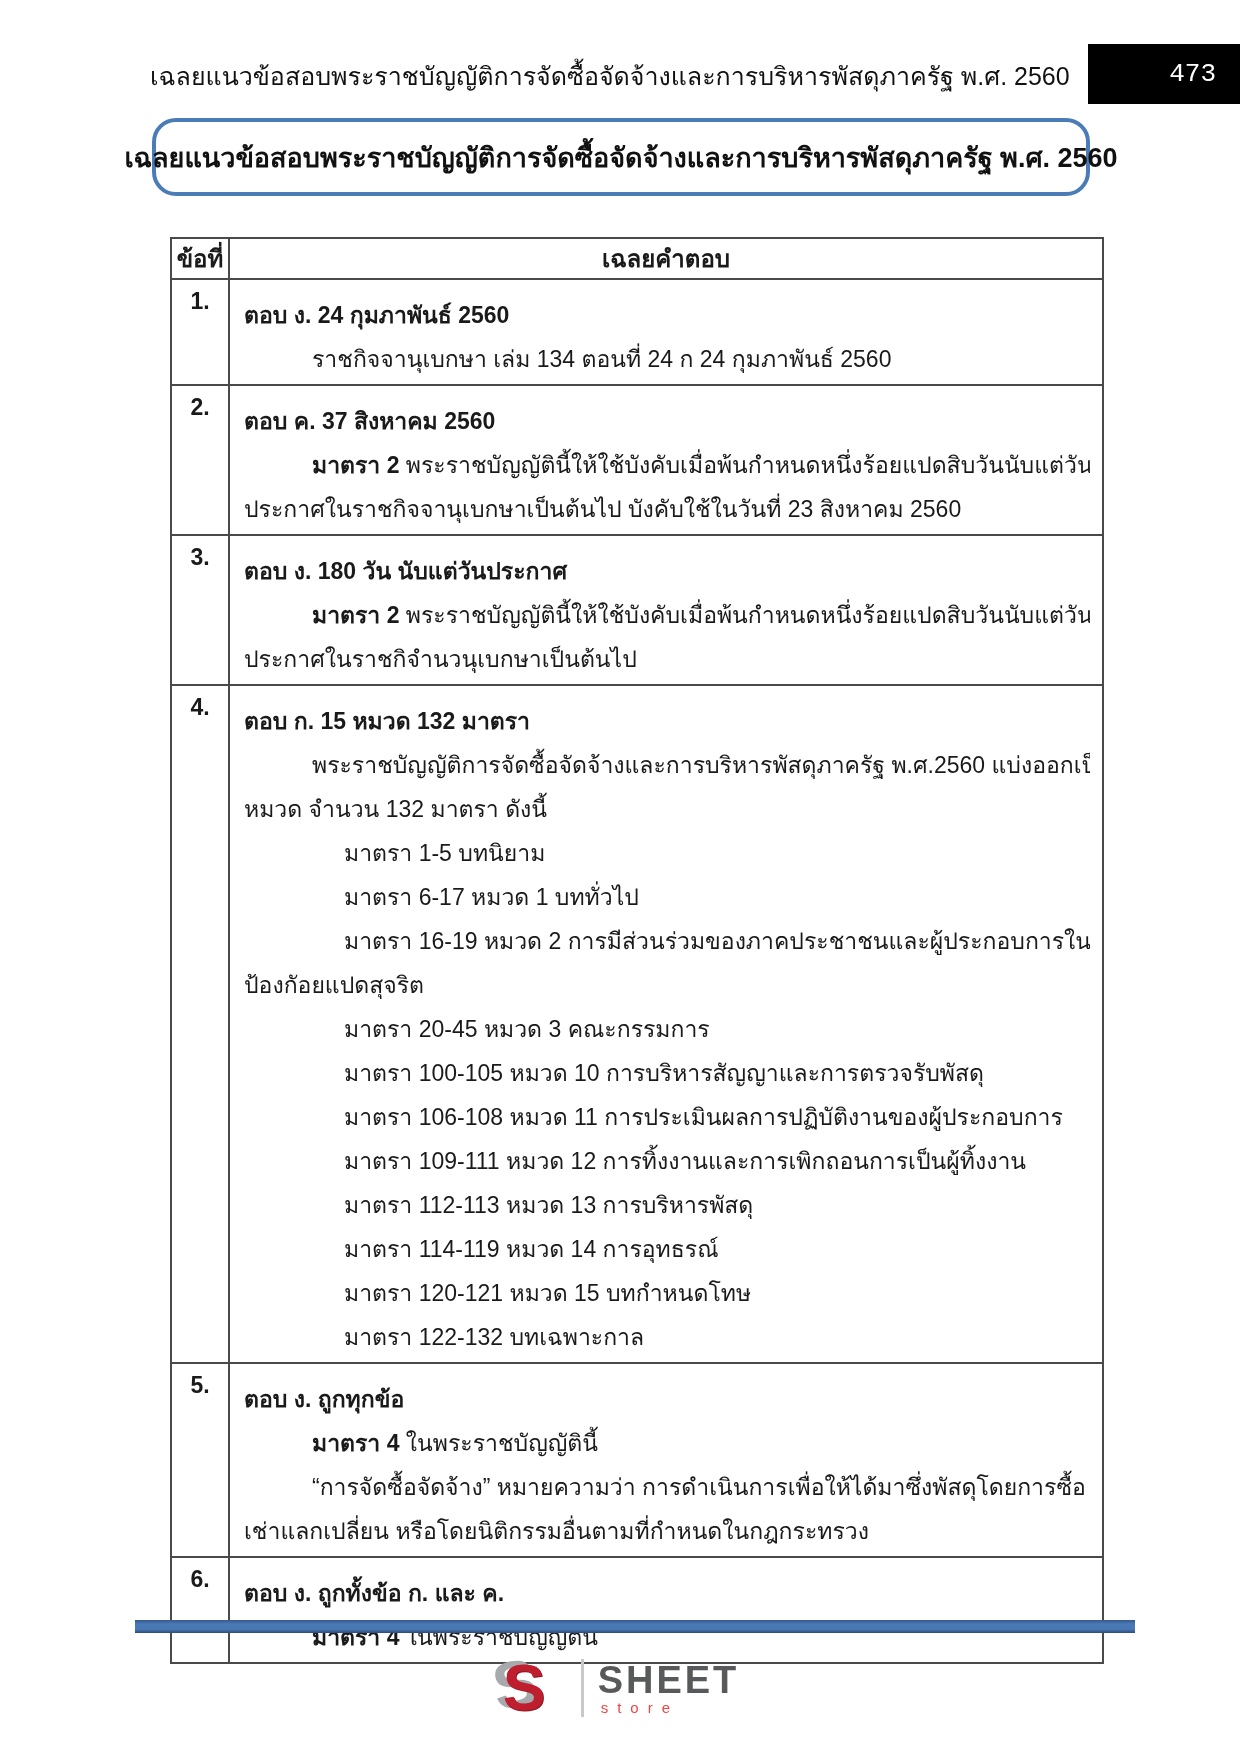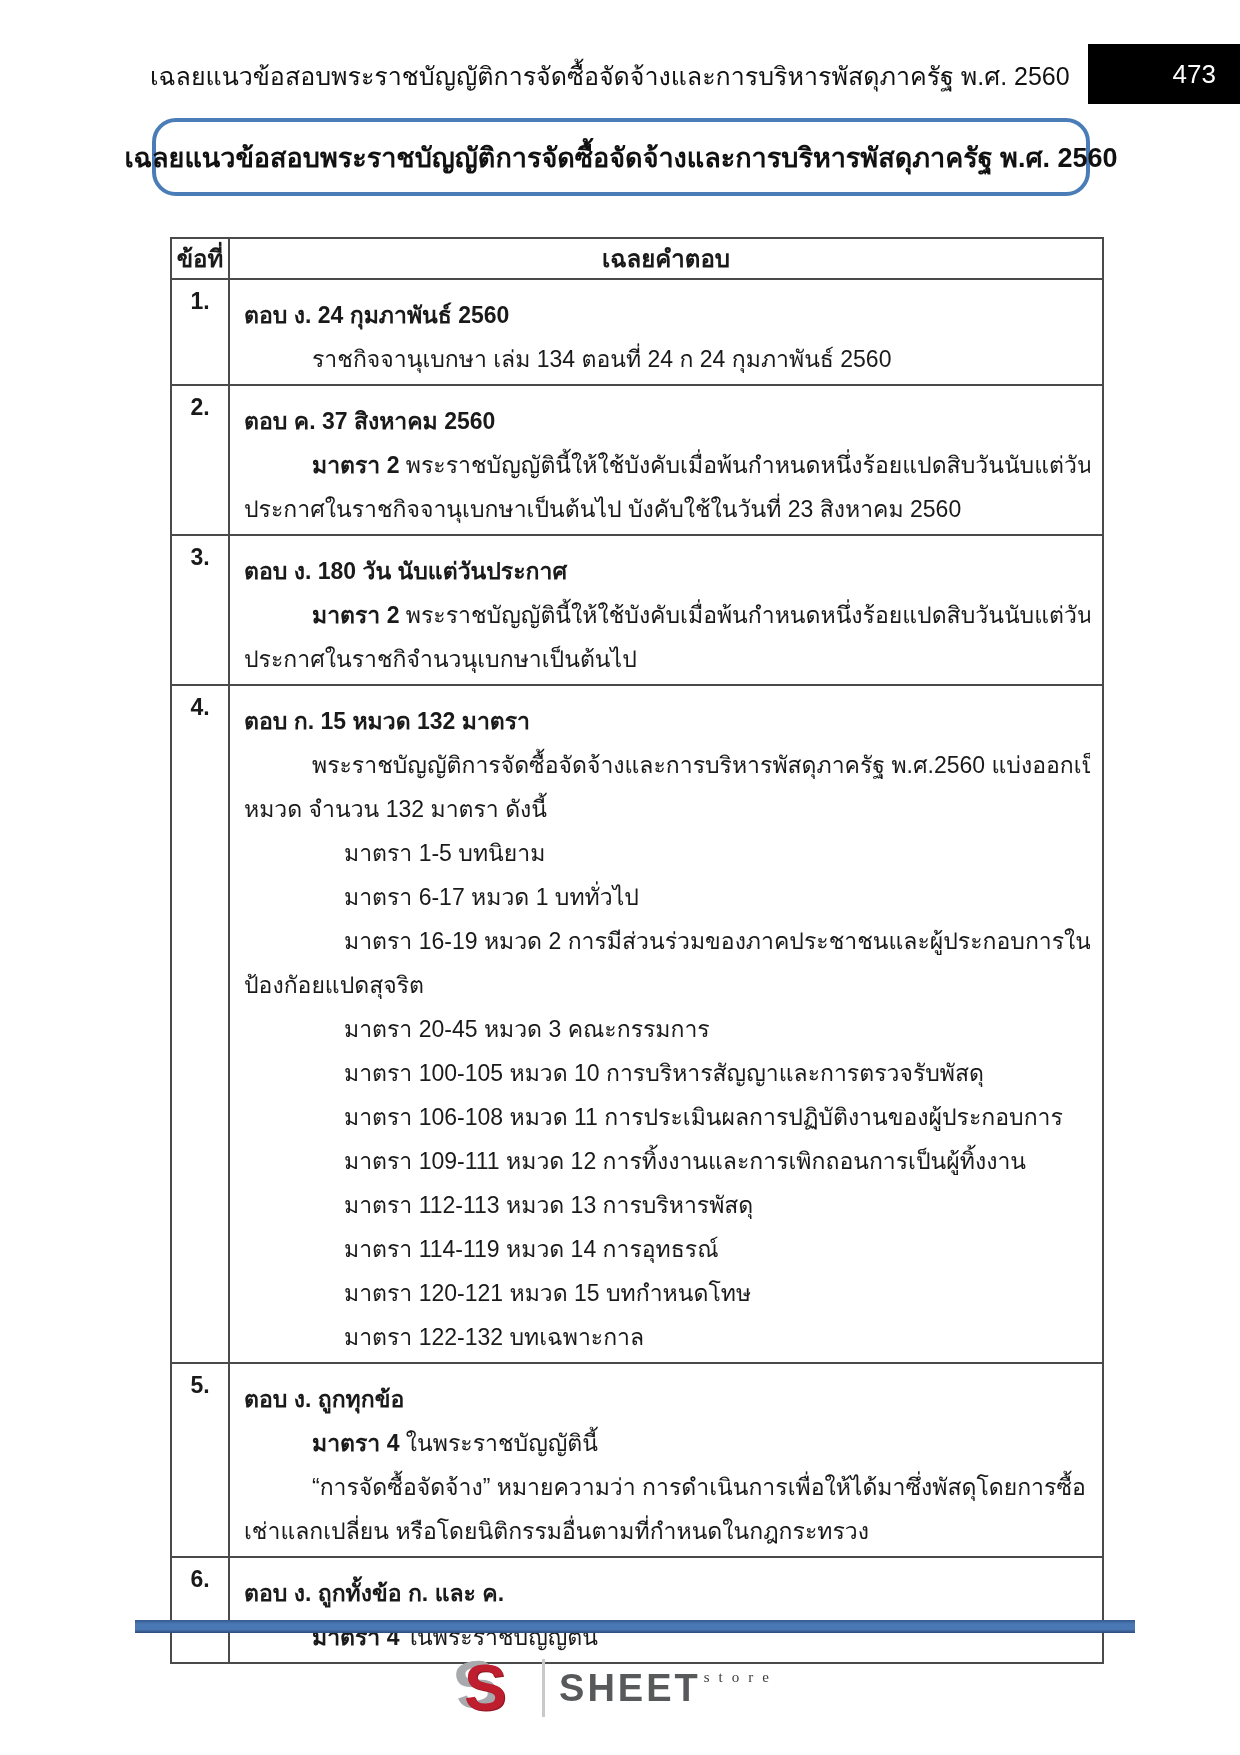--- a/index.html
+++ b/index.html
@@ -11,20 +11,21 @@
   
   .running-header{
     position:absolute;top:56px;left:150px;width:860px;
     text-align:center;font-size:25px;white-space:nowrap;color:#111;
   }
   .page-num-box{
     position:absolute;top:44px;left:1088px;width:152px;height:60px;
     background:#000000;color:#ffffff;display:flex;align-items:center;
     justify-content:flex-end;padding-right:24px;box-sizing:border-box;
     font-size:26px;
+    font-family:Liberation Mono, monospace;
   }
   
   .title-box{
     position:absolute;top:118px;left:152px;width:938px;height:78px;
     border:4px solid #4a7cb8;border-radius:24px;box-sizing:border-box;
     display:flex;align-items:center;justify-content:center;
     background:#ffffff;
   }
   .title-box .title-text{
     font-weight:bold;font-size:27px;white-space:nowrap;color:#111;
@@ -73,26 +74,26 @@
     position:absolute;left:-8px;top:-4px;font-size:66px;line-height:80px;
     font-weight:bold;color:#a7a9ac;transform:rotate(-10deg);
   }
   .logo-s .s-front{
     position:absolute;left:2px;top:0;font-size:64px;line-height:80px;
     font-weight:bold;color:#be1e2d;text-shadow:1px 1px 0 #8e1722;
   }
   .logo-divider{
     width:3px;height:58px;background:#c8c9cb;margin:0 14px 0 10px;
   }
-  .logo-wordmark{display:flex;flex-direction:row;}
+  .logo-wordmark{display:flex;flex-direction:column;}
   .logo-sheet{
     font-size:38px;font-weight:bold;color:#58595b;letter-spacing:3px;line-height:1;
   }
   .logo-store{
-    font-size:15px;color:#404040;letter-spacing:9px;margin-top:0;padding-left:3px;font-family:Liberation Serif, serif;
+    font-size:15px;color:#ef4444;letter-spacing:9px;margin-top:0;padding-left:3px;
   }
 </style>
 </head>
 <body>
 
 <div class="running-header">เฉลยแนวข้อสอบพระราชบัญญัติการจัดซื้อจัดจ้างและการบริหารพัสดุภาครัฐ พ.ศ. 2560</div>
 
 <div class="page-num-box">
   <span>473</span>
 </div>

